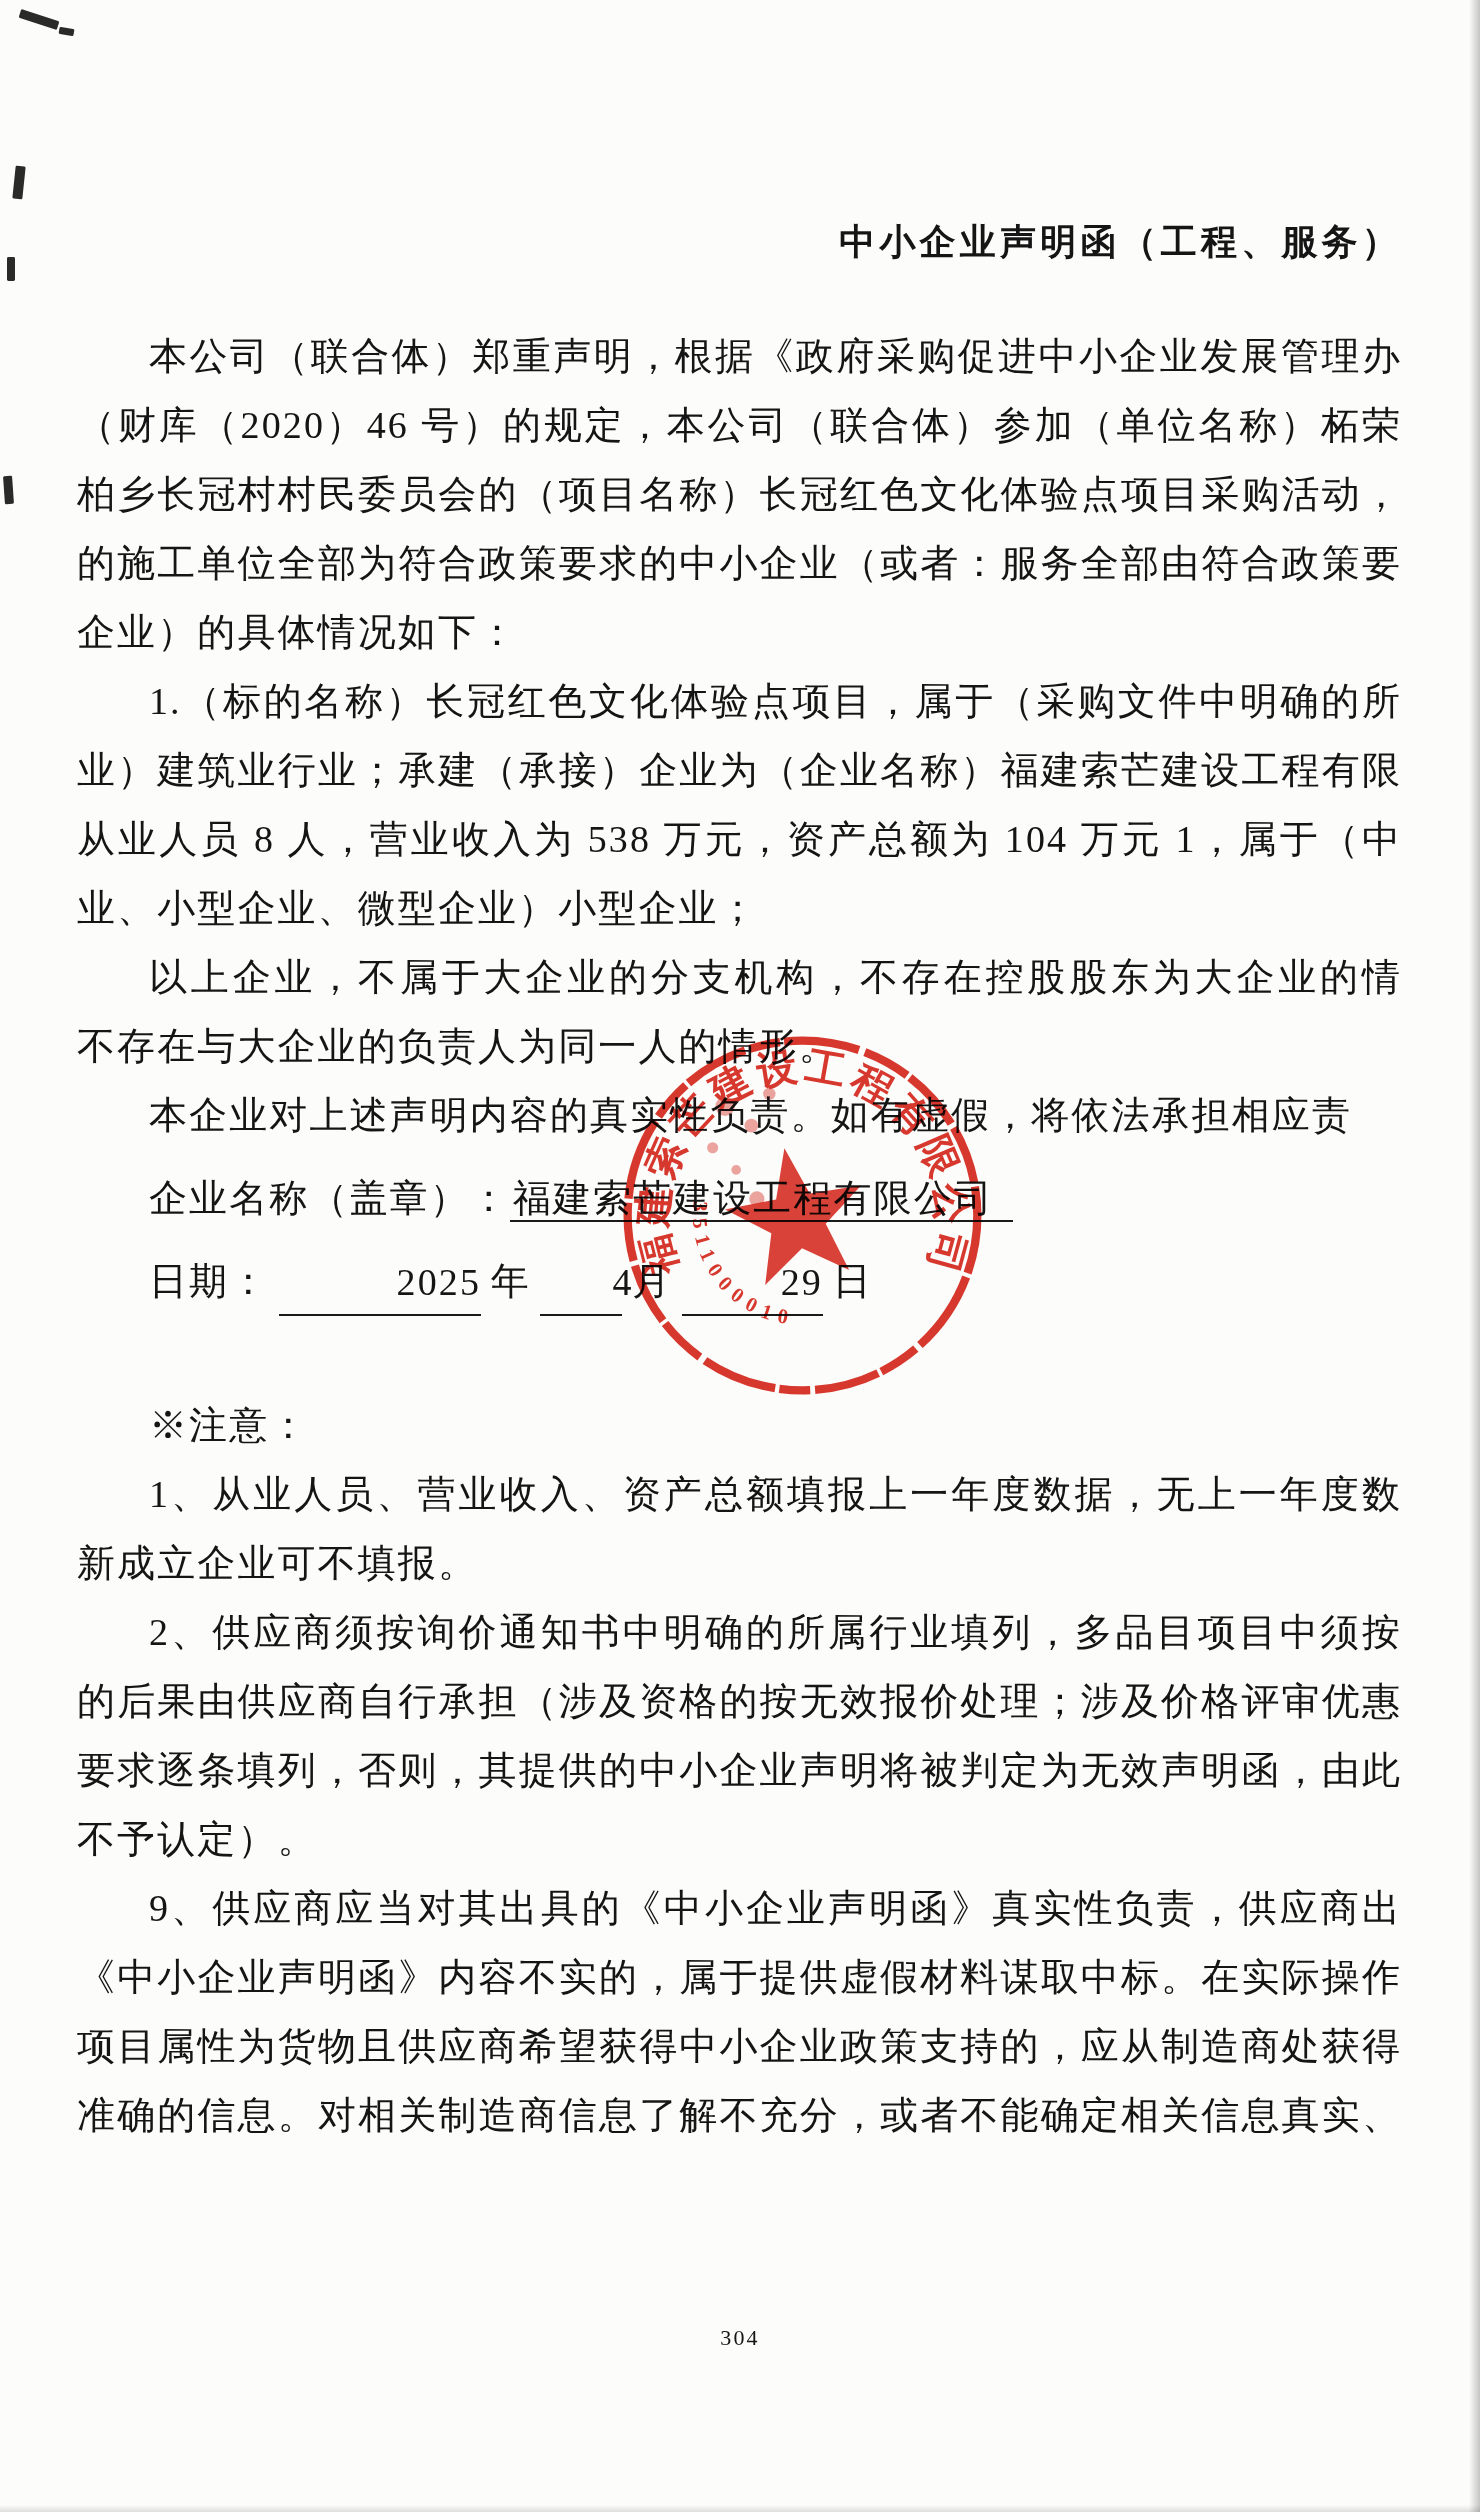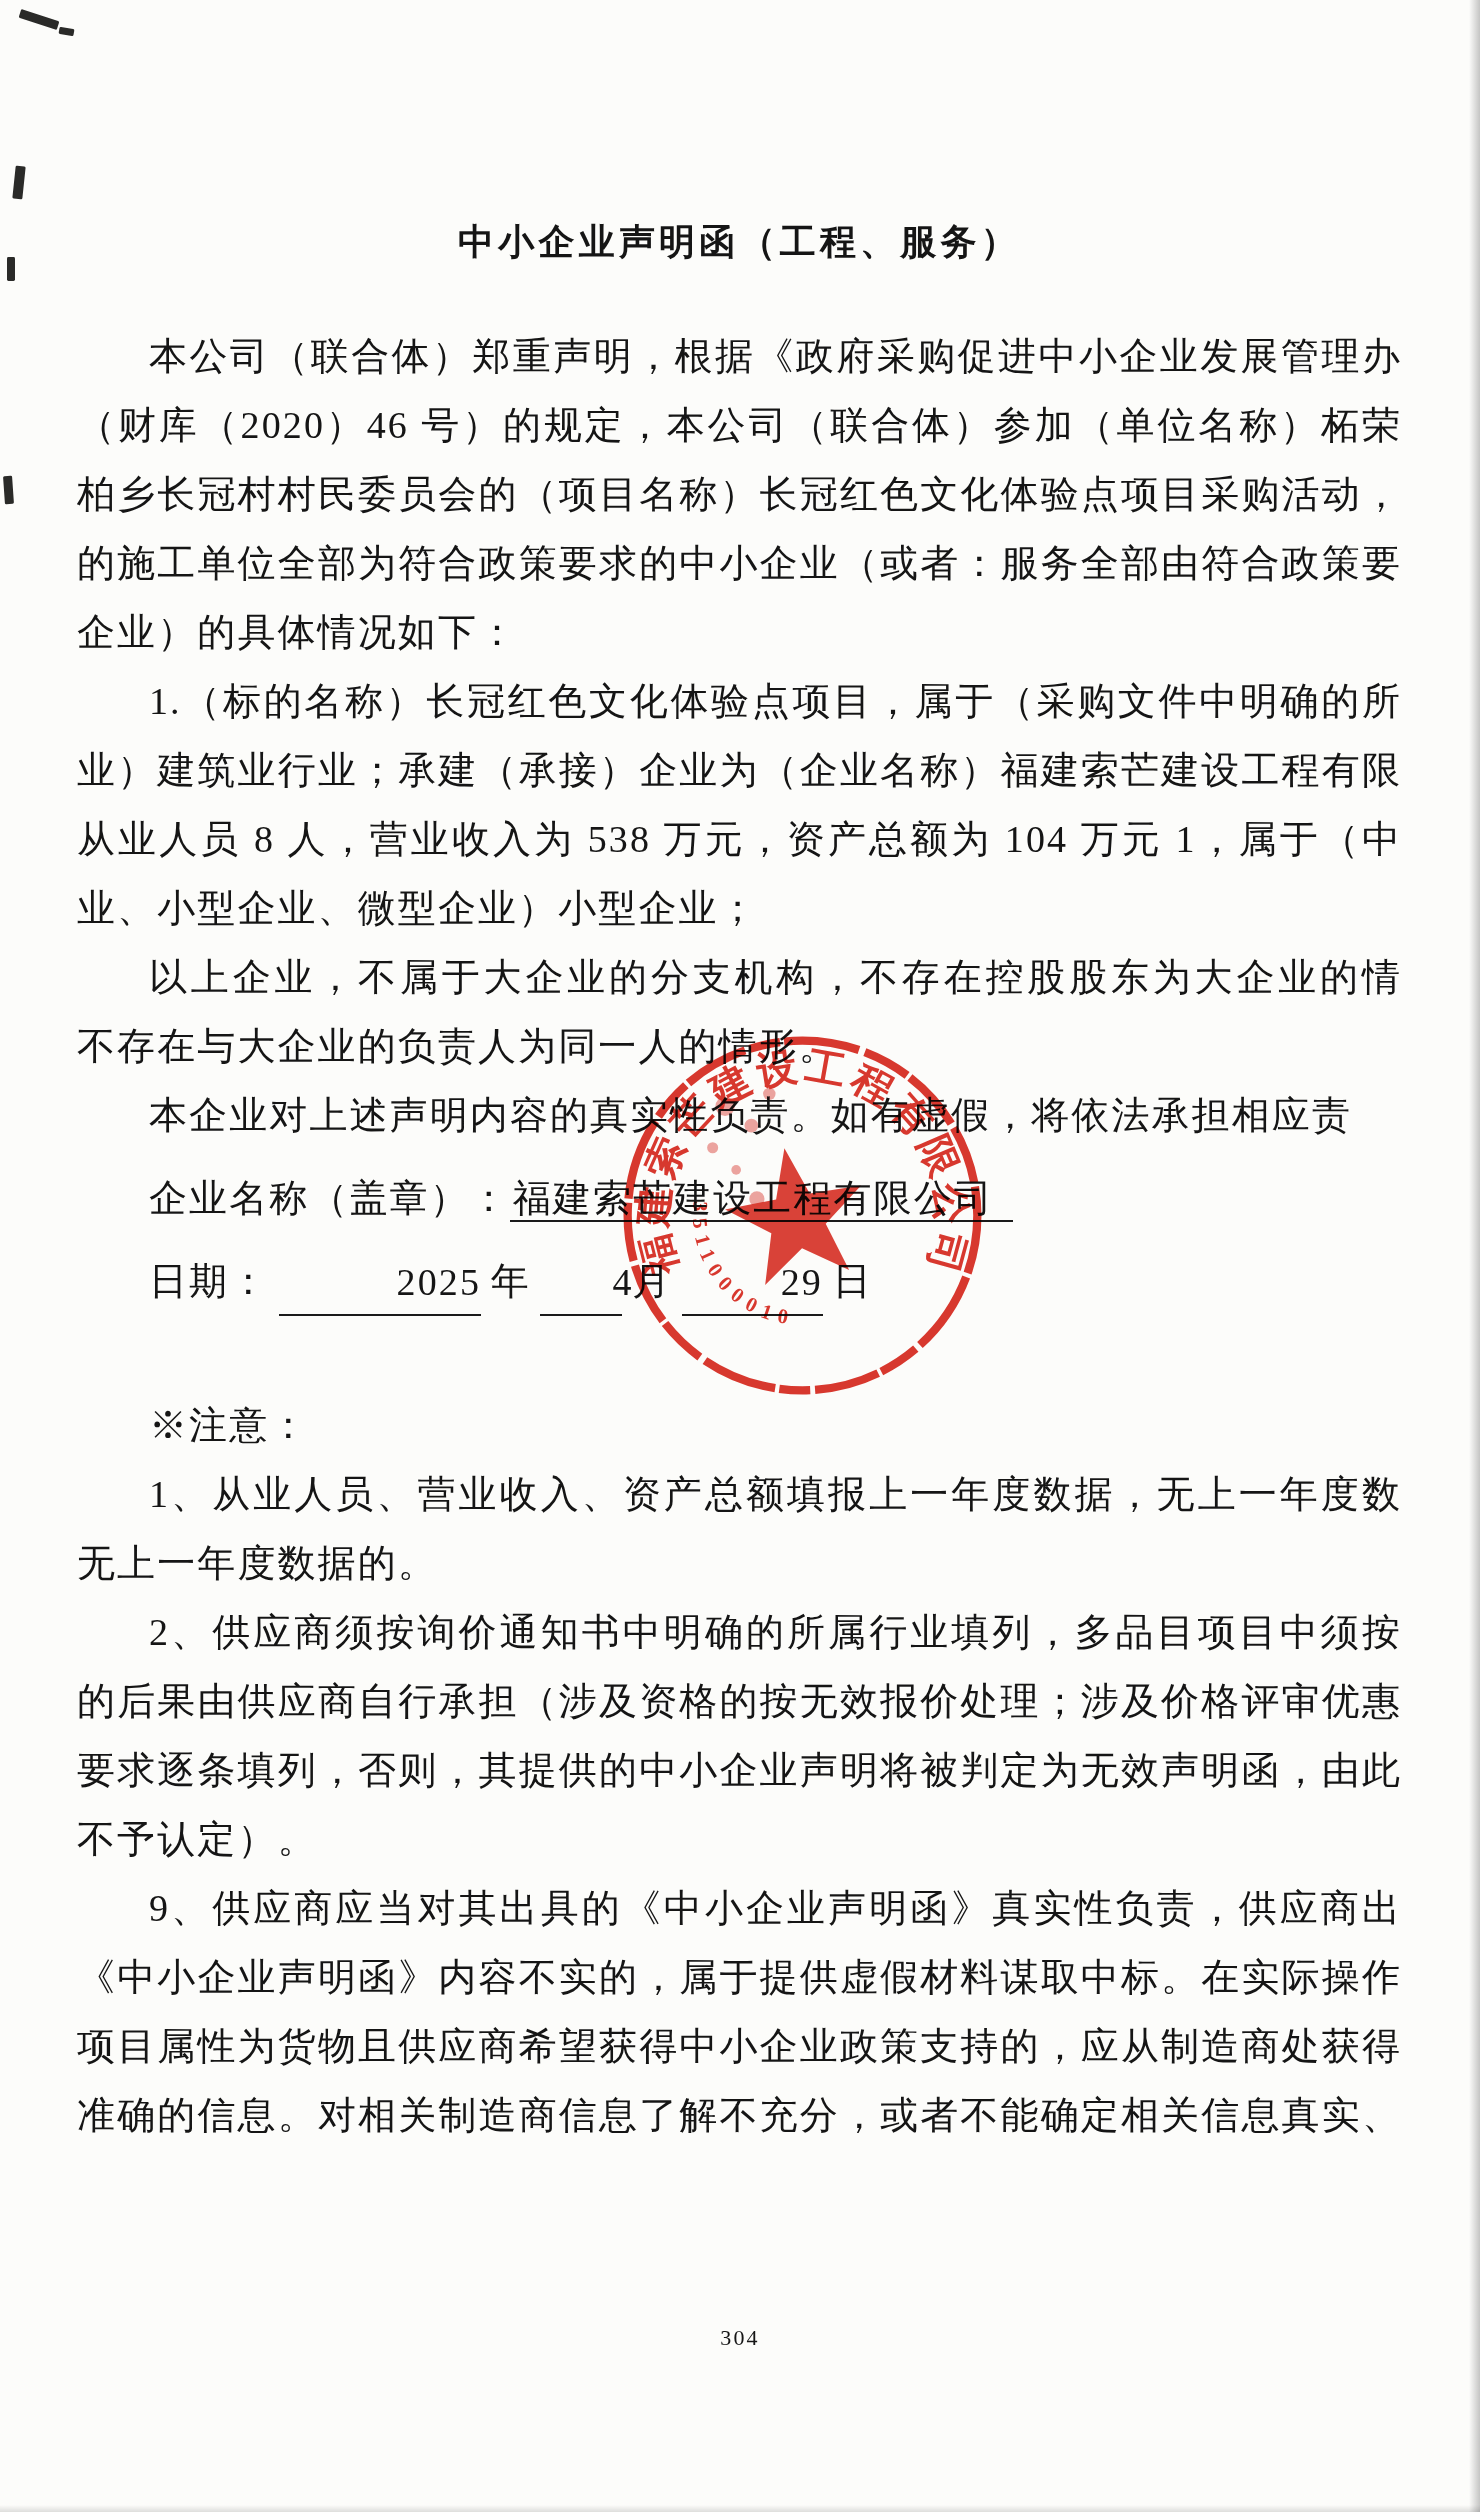--- a/index.html
+++ b/index.html
@@ -7,21 +7,21 @@
     position:relative;
     width:1480px;height:2512px;
     background:#fcfcfa;
     font-family:"Liberation Serif","DejaVu Serif",serif;
     color:#151515;
     overflow:hidden;
   }
   .content{position:absolute;left:77px;top:0;width:1325px;}
   .doc-title{
     margin-top:213px;height:58px;line-height:58px;
-    text-align:center;font-size:36px;font-weight:700;letter-spacing:4.2px;
+    text-align:right;font-size:36px;font-weight:700;letter-spacing:4.2px;
   }
   .gap-title{height:51px;}
   .sp20{height:14px;}
   .sp108{height:75px;}
   .ln{
     height:69px;line-height:69px;font-size:38px;letter-spacing:2.1px;
     overflow:hidden;
   }
   .j{text-align:justify;text-align-last:justify;text-justify:inter-character;}
   .ind{text-indent:72px;}
@@ -93,21 +93,21 @@
 
     <div class="sp20"></div>
     <div class="ln ind date-line">
       <span>日期：</span><span class="blank b-year">2025</span><span>年</span><span class="blank b-month">4</span><span>月</span><span class="blank b-day">29</span><span>日</span>
     </div>
 
     <div class="sp108"></div>
     <div class="ln ind">※注意：</div>
 
     <div class="ln j ind">1、从业人员、营业收入、资产总额填报上一年度数据，无上一年度数据的</div>
-    <div class="ln">无上一年度数据的。</div>
+    <div class="ln">新成立企业可不填报。</div>
 
     <div class="ln j ind">2、供应商须按询价通知书中明确的所属行业填列，多品目项目中须按上表</div>
     <div class="ln j">的后果由供应商自行承担（涉及资格的按无效报价处理；涉及价格评审优惠的，</div>
     <div class="ln j">要求逐条填列，否则，其提供的中小企业声明将被判定为无效声明函，由此造成</div>
     <div class="ln">不予认定）。</div>
 
     <div class="ln j ind">9、供应商应当对其出具的《中小企业声明函》真实性负责，供应商出具的</div>
     <div class="ln j">《中小企业声明函》内容不实的，属于提供虚假材料谋取中标。在实际操作中，</div>
     <div class="ln j">项目属性为货物且供应商希望获得中小企业政策支持的，应从制造商处获得充分、</div>
     <div class="ln j">准确的信息。对相关制造商信息了解不充分，或者不能确定相关信息真实、准确</div>

